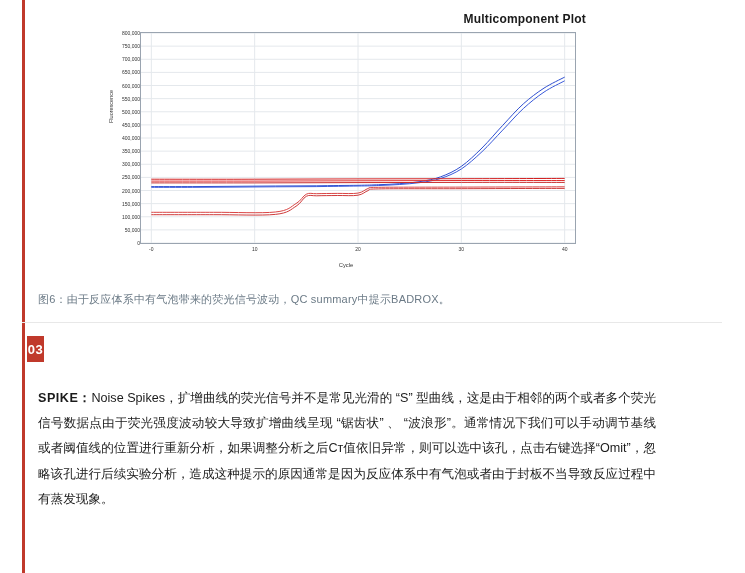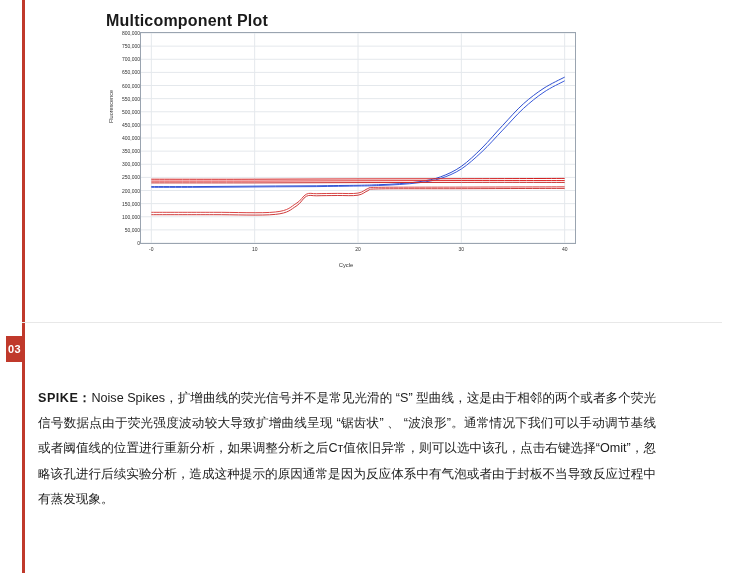--- a/index.html
+++ b/index.html
@@ -28,22 +28,22 @@
   
   .chart-card {
     position: absolute;
     left: 106px;
     top: 6px;
     width: 480px;
     height: 264px;
     background: #ffffff;
   }
   .chart-title {
-    text-align: left;
-    font-size: 16px;
+    text-align: right;
+    font-size: 12px;
     font-weight: bold;
     color: #1a1a1a;
     margin-top: 6px;
     letter-spacing: 0.2px;
   }
   .plot-wrap {
     position: absolute;
     left: 0; top: 22px;
     width: 480px; height: 242px;
   }
@@ -108,27 +108,27 @@
     position: absolute;
     left: 22px;
     top: 322px;
     width: 700px;
     height: 1px;
     background: #e8e8e8;
   }
   
   .badge {
     position: absolute;
-    left: 6px;
+    left: 27px;
     top: 336px;
     width: 17px;
     height: 26px;
     background: #c0392b;
     color: #ffffff;
-    font-size: 11px;
+    font-size: 13px;
     font-weight: bold;
     display: flex;
     align-items: center;
     justify-content: center;
     letter-spacing: 0.5px;
   }
   
   .body-text {
     position: absolute;
     left: 38px;
@@ -214,20 +214,21 @@
           <div class="xtick" style="left: 114.667px;">10</div>
           <div class="xtick" style="left: 218px;">20</div>
           <div class="xtick" style="left: 321.333px;">30</div>
           <div class="xtick" style="left: 424.667px;">40</div>
         </div>
 
       <div class="x-axis-label">Cycle</div>
     </div>
   </div>
 
+  <div class="caption">图6：由于反应体系中有气泡带来的荧光信号波动，QC summary中提示BADROX。</div>
 
   <div class="sep"></div>
 
   <div class="badge">03</div>
 
   <div class="body-text">
     <b>SPIKE：</b><span class="spike-term">Noise Spikes，扩增曲线的荧光信号并不是常见光滑的 “S” 型曲线，这是由于相邻的两个或者多个荧光信号数据点由于荧光强度波动较大导致扩增曲线呈现 “锯齿状” 、 “波浪形”。通常情况下我们可以手动调节基线或者阈值线的位置进行重新分析，如果调整分析之后Cт值依旧异常，则可以选中该孔，点击右键选择“Omit”，忽略该孔进行后续实验分析，造成这种提示的原因通常是因为反应体系中有气泡或者由于封板不当导致反应过程中有蒸发现象。</span>
   </div>
 
 </div>

